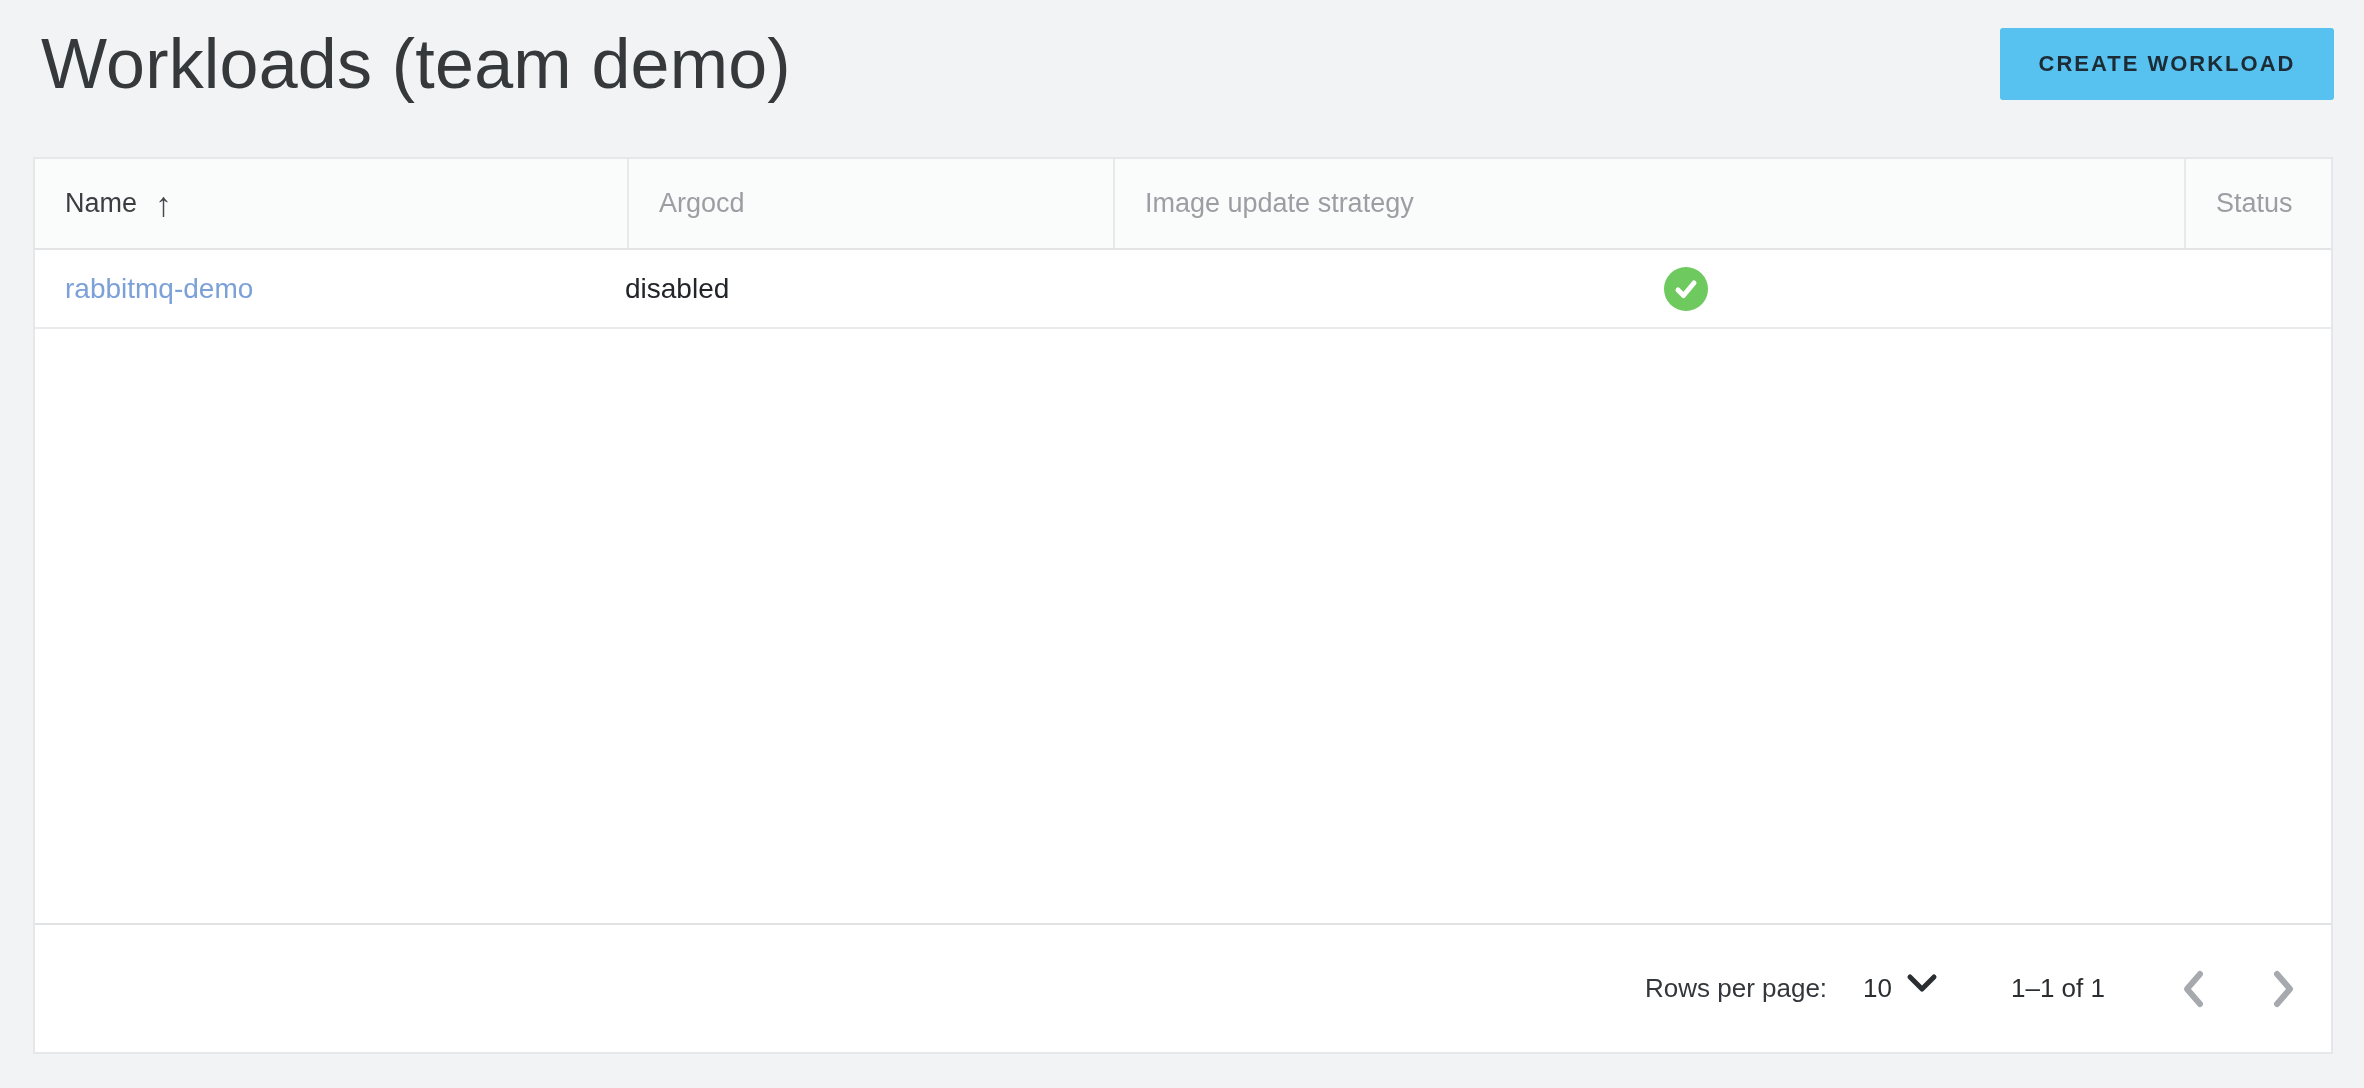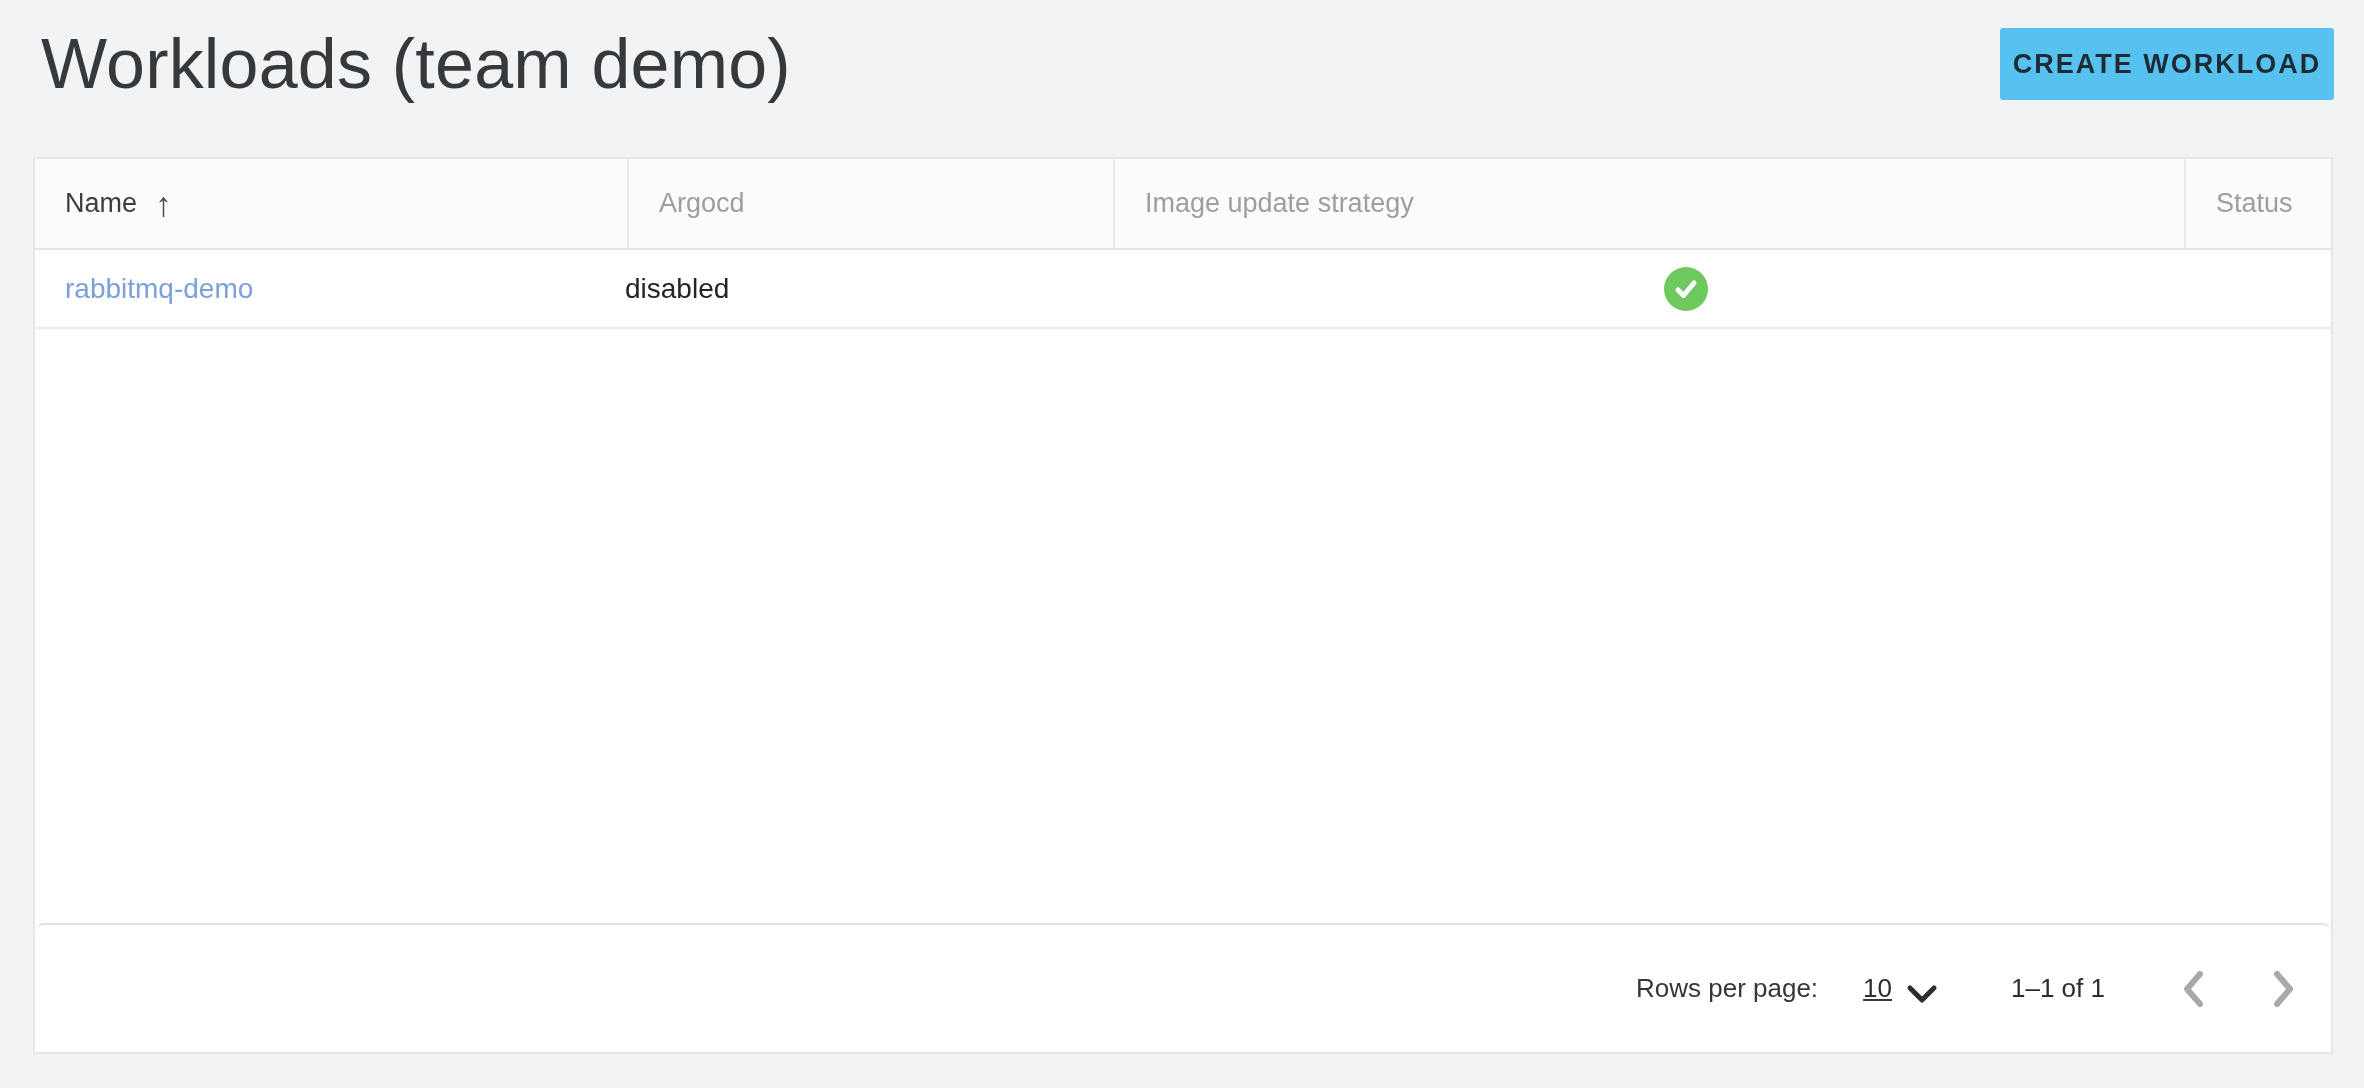--- a/index.html
+++ b/index.html
@@ -32,21 +32,21 @@
     position: absolute;
     left: 2000px;
     top: 28px;
     width: 334px;
     height: 72px;
     background: var(--accent_blue, #57c1f0);
     color: var(--button_text, #1d2b35);
     border: none;
     border-radius: 3px;
     font-family: inherit;
-    font-size: 27px;
+    font-size: 22px;
     font-weight: 700;
     letter-spacing: 2px;
     cursor: pointer;
     display: flex;
     align-items: center;
     justify-content: center;
   }
 
   
   .card {
@@ -134,30 +134,28 @@
     flex: 0 0 auto;
     height: 129px;
     border-top: 2px solid #e0e2e4;
     box-sizing: border-box;
     display: flex;
     align-items: center;
     justify-content: flex-end;
     padding-right: 30px;
     font-size: 26px;
     color: #33363a;
-    border-radius: 9px;
   }
   .rpp-label { color: #33363a; }
   .rpp-select {
     display: flex;
-    align-items: flex-end;
-    margin-left: 45px;
+    align-items: flex-start;
+    margin-left: 36px;
     cursor: pointer;
     user-select: none;
-    text-decoration: underline;
   }
   .rpp-value { color: #2b2e31; }
   .caret { margin-left: 14px; display: flex; align-items: center; }
   .range-label { margin-left: 73px; color: #2b2e31; }
   .nav-btn {
     margin-left: 57px;
     width: 34px;
     height: 48px;
     display: flex;
     align-items: center;

